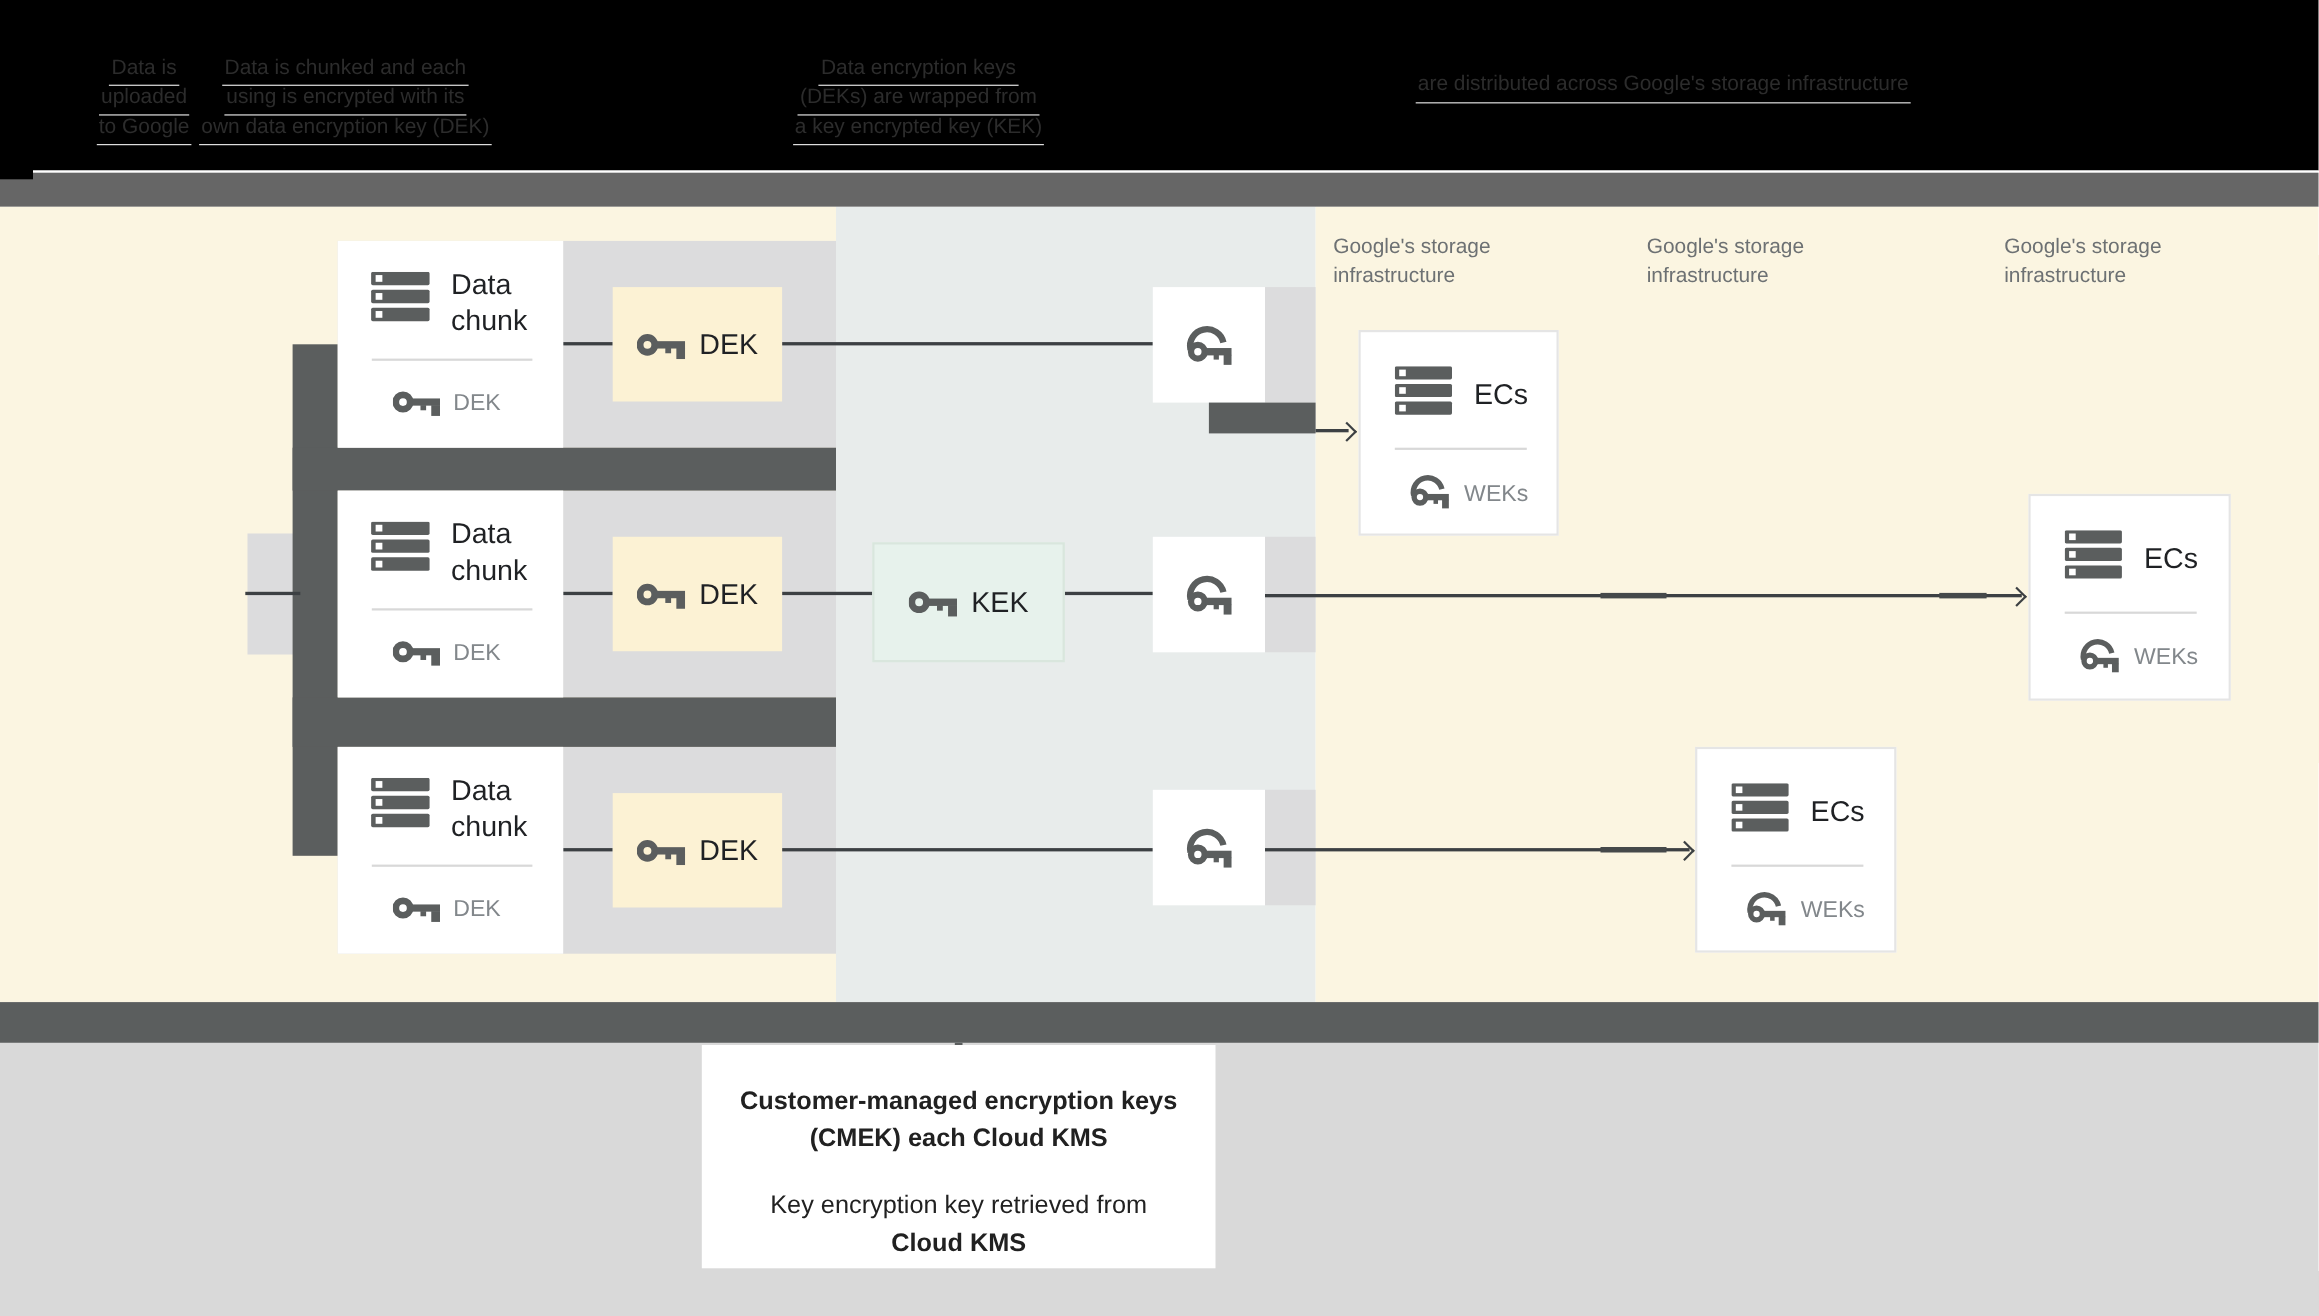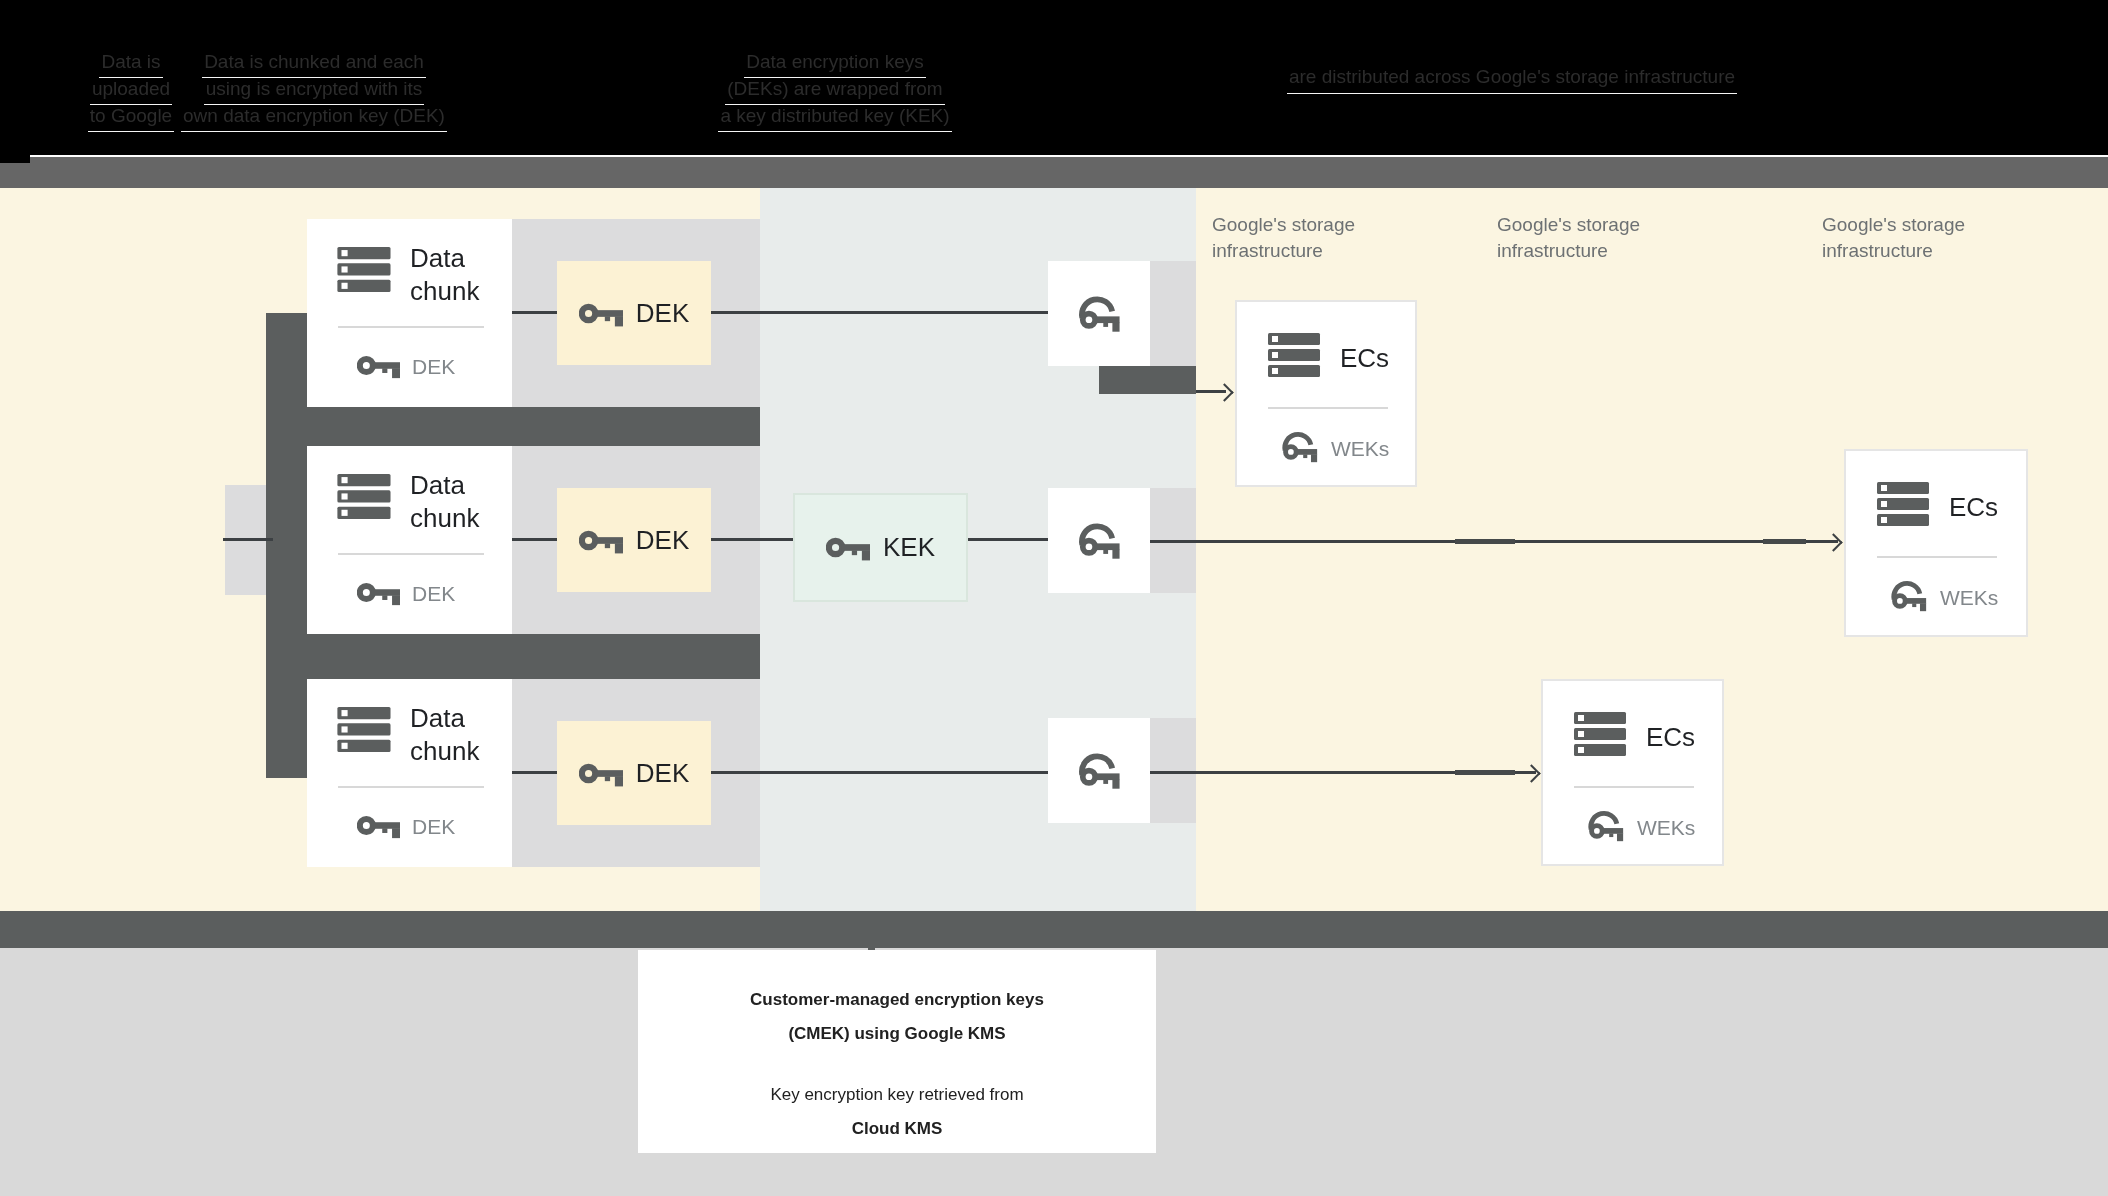--- a/index.html
+++ b/index.html
@@ -39,22 +39,22 @@
   .ec-box{background:#ffffff;border:2px solid #e5e5e5;box-sizing:border-box;}
 
   .storage-label{font-size:19px;line-height:26px;color:#6d7173;}
 
   
   .chev{width:11px;height:11px;border-top:2.5px solid #3c4043;border-right:2.5px solid #3c4043;transform:rotate(45deg);}
 
   
   .bottom-gray{left:0;top:948px;width:2108px;height:248px;background:#d9d9d9;}
   .bottom-band{left:0;top:911px;width:2108px;height:37px;background:#5b5e5e;}
-  .caption-box{left:638px;top:950px;width:518px;height:203px;background:#ffffff;text-align:center;
-               font-size:17px;line-height:34px;color:#212121;box-sizing:border-box;padding-top:33px;}
+  .caption-box{left:638px;top:950px;width:467px;height:203px;background:#ffffff;text-align:center;
+               font-size:23px;line-height:34px;color:#212121;box-sizing:border-box;padding-top:33px;}
   .cap-b{font-weight:bold;}
   .cap-gap{height:27px;}
 </style>
 </head>
 <body>
 
 <svg width="0" height="0" style="position:absolute" aria-hidden="true">
   <defs>
     <symbol id="icon-stack" viewBox="0 0 56 46">
       <rect x="0" y="0" width="52" height="12" rx="1.5" fill="#5b5e5e"></rect>
@@ -93,21 +93,21 @@
     <div class="hdr-line"><span>to Google</span></div>
   </div>
   <div class="abs hdr-col" style="left:174px;top:48px;width:280px;">
     <div class="hdr-line"><span>Data is chunked and each</span></div>
     <div class="hdr-line"><span>using is encrypted with its</span></div>
     <div class="hdr-line"><span>own data encryption key (DEK)</span></div>
   </div>
   <div class="abs hdr-col" style="left:695px;top:48px;width:280px;text-decoration:underline;">
     <div class="hdr-line"><span>Data encryption keys</span></div>
     <div class="hdr-line"><span>(DEKs) are wrapped from</span></div>
-    <div class="hdr-line"><span>a key distributed key (KEK)</span></div>
+    <div class="hdr-line"><span>a key encrypted key (KEK)</span></div>
   </div>
   <div class="abs hdr-col" style="left:1252px;top:62px;width:520px;line-height:29px;">
     <div class="hdr-line" style="height:29px;text-decoration:underline;"><span>are distributed across Google's storage infrastructure</span></div>
   </div>
 
   <div class="abs zone-yellow" style="left:0;top:188px;width:760px;height:723px;"></div>
   <div class="abs zone-blue" style="left:760px;top:188px;width:436px;height:723px;"></div>
   <div class="abs zone-yellow" style="left:1196px;top:188px;width:912px;height:723px;"></div>
 
   <div class="abs rowband" style="left:307px;top:219px;width:453px;height:188px;"></div>
@@ -266,19 +266,19 @@
     <div>Google's storage</div>
     <div>infrastructure</div>
   </div>
 
   <div class="abs bottom-gray"></div>
   <div class="abs bottom-band"></div>
   <div class="abs darkbar" style="left:868px;top:948px;width:7px;height:9px;"></div>
 
   <div class="abs caption-box">
     <div class="cap-b">Customer-managed encryption keys</div>
-    <div class="cap-b">(CMEK) using Google KMS</div>
+    <div class="cap-b">(CMEK) each Cloud KMS</div>
     <div class="cap-gap"></div>
     <div>Key encryption key retrieved from</div>
     <div class="cap-b">Cloud KMS</div>
   </div>
 
 </div>
 
 </body></html>

